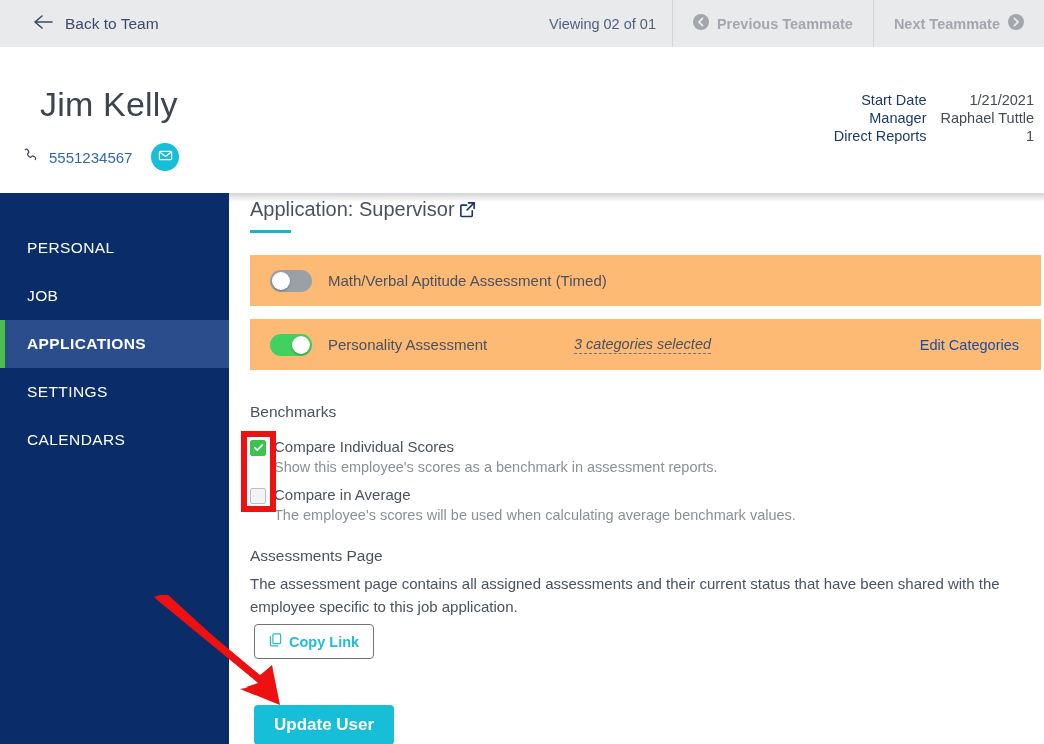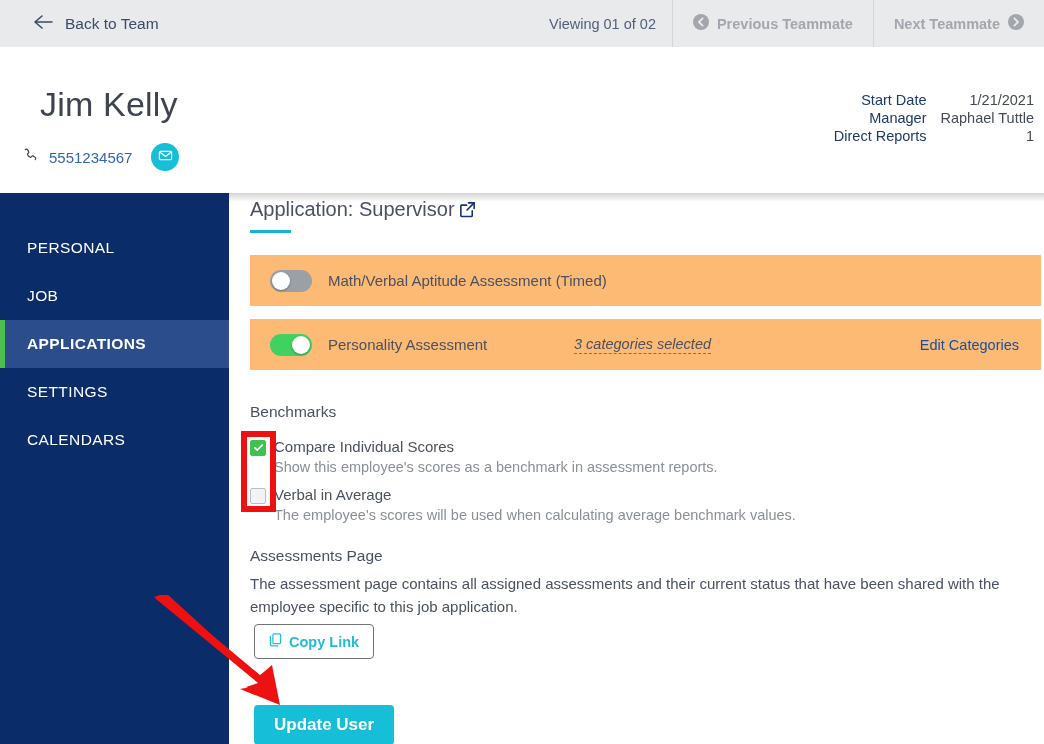--- a/index.html
+++ b/index.html
@@ -235,21 +235,21 @@
     <span class="back-arrow">
       <svg width="19" height="14" viewBox="0 0 19 14">
         <path d="M1 7 L8 1 M1 7 L8 13 M1 7 L18 7" stroke="#3b4a66" stroke-width="1.6" fill="none" stroke-linecap="round"></path>
       </svg>
     </span>
     <span>Back to Team</span>
   </div>
 
   <div class="topbar-spacer"></div>
 
-  <div class="viewing-count">Viewing 01 of 02</div>
+  <div class="viewing-count">Viewing 02 of 01</div>
 
   <div class="nav-btn">
     <span class="circ-icon">
       <svg width="16" height="16" viewBox="0 0 16 16">
         <circle cx="8" cy="8" r="8" fill="#a3a7ad"></circle>
         <path d="M9.6 4.4 L6 8 L9.6 11.6" stroke="#e9eaec" stroke-width="1.8" fill="none" stroke-linecap="round" stroke-linejoin="round"></path>
       </svg>
     </span>
     <span>Previous Teammate</span>
   </div>
@@ -369,21 +369,21 @@
         <div class="cb-title">Compare Individual Scores</div>
         <div class="cb-desc">Show this employee's scores as a benchmark in assessment reports.</div>
       </div>
     </div>
   </div>
 
   <div class="cb-block b2">
     <div class="cb-row">
       <div class="checkbox unchecked"></div>
       <div class="cb-text">
-        <div class="cb-title">Verbal in Average</div>
+        <div class="cb-title">Compare in Average</div>
         <div class="cb-desc">The employee's scores will be used when calculating average benchmark values.</div>
       </div>
     </div>
   </div>
 
   <div class="ap-heading">Assessments Page</div>
   <div class="ap-desc">The assessment page contains all assigned assessments and their current status that have been shared with the employee specific to this job application.</div>
 
   <button class="copy-link-btn">
     <span>

